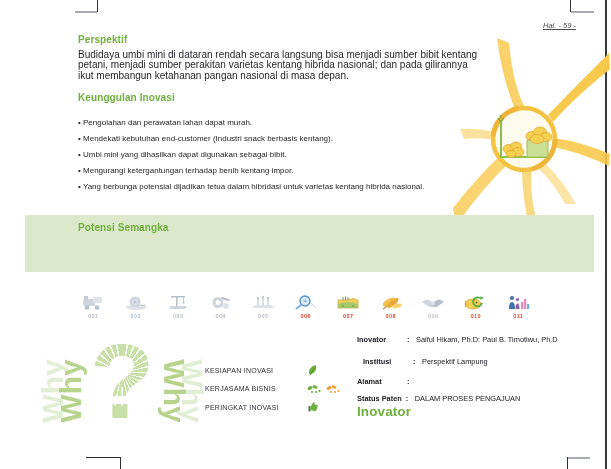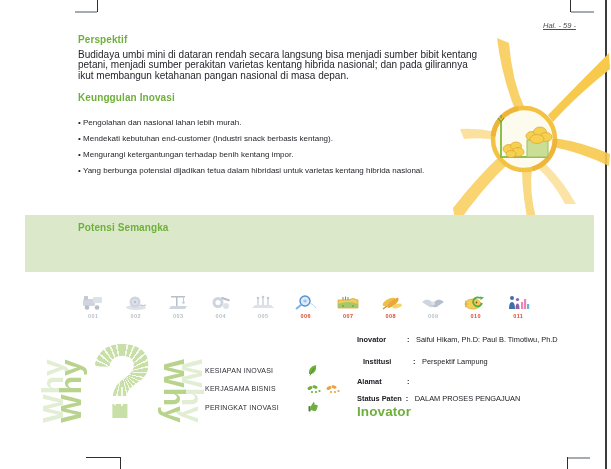--- a/index.html
+++ b/index.html
@@ -121,22 +121,23 @@
   </svg>
 
   <div class="sec-perspektif">
     <h2 class="h-green">Perspektif</h2>
     <p>Budidaya umbi mini di dataran rendah secara langsung bisa menjadi sumber bibit kentang petani, menjadi sumber perakitan varietas kentang hibrida nasional; dan pada gilirannya ikut membangun ketahanan pangan nasional di masa depan.</p>
   </div>
 
   <div class="sec-keunggulan">
     <h2 class="h-green">Keunggulan Inovasi</h2>
     <ul>
-      <li>Pengolahan dan nasional lahan lebih murah.</li>
+      <li>Pengolahan dan perawatan lahan dapat murah.</li>
       <li>Mendekati kebutuhan end-customer (Industri snack berbasis kentang).</li>
+      <li>Umbi mini yang dihasilkan dapat digunakan sebagai bibit.</li>
       <li>Mengurangi ketergantungan terhadap benih kentang impor.</li>
       <li>Yang berbunga potensial dijadikan tetua dalam hibridasi untuk varietas kentang hibrida nasional.</li>
     </ul>
   </div>
 
   <div class="band">
     <div class="band-inner">
       <h2 class="h-green">Potensi Semangka</h2>
     </div>
   </div>

